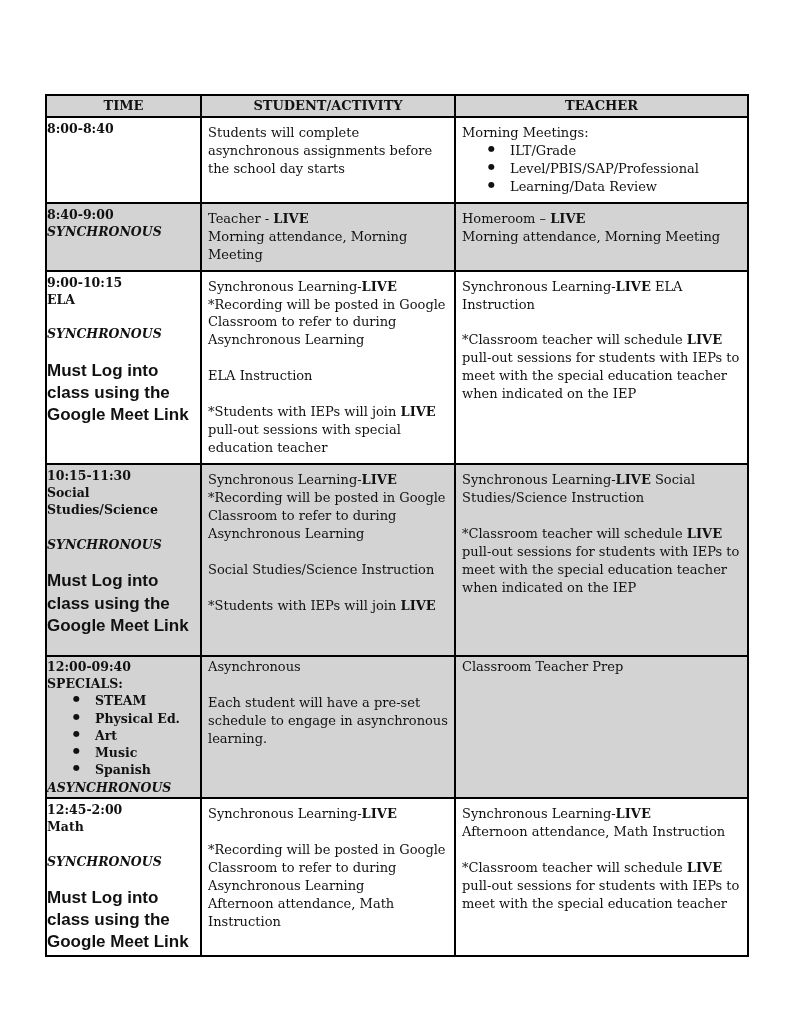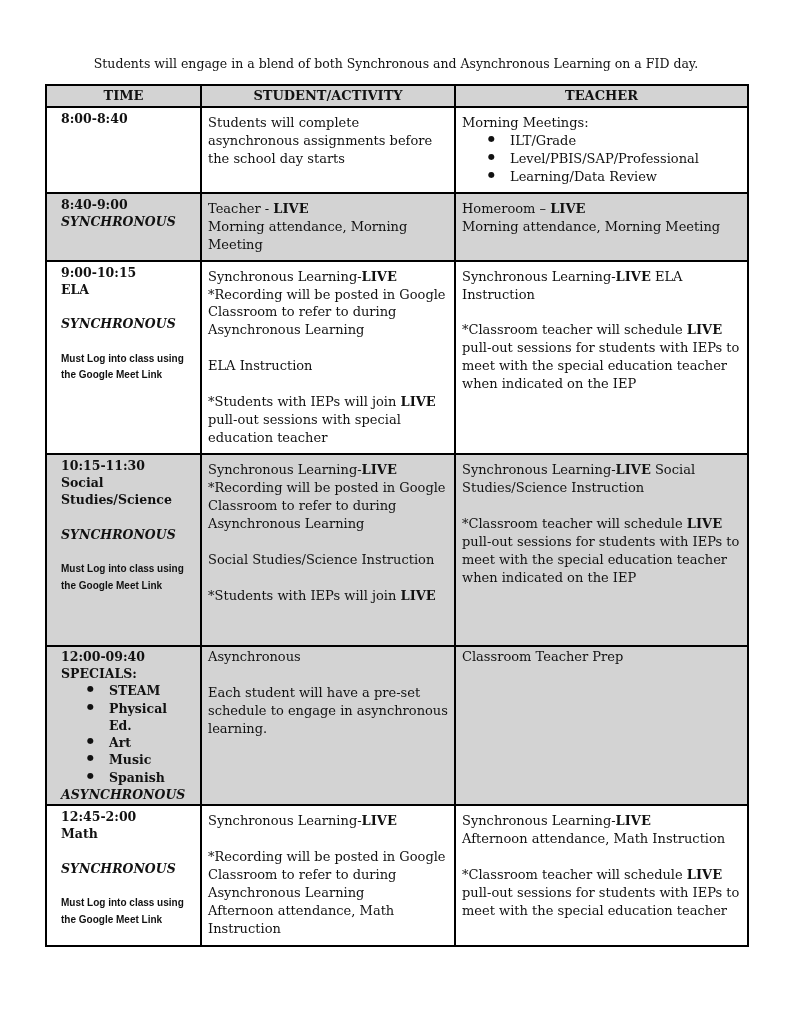--- a/index.html
+++ b/index.html
@@ -10,60 +10,60 @@
   }
   .page{padding:56px 44px 0 45px}
   .title{
     font-size:19px;font-weight:bold;text-align:center;margin:0 0 24px 0;
     text-decoration:underline;text-underline-offset:3px;white-space:nowrap;
   }
   .subtitle{font-size:12.5px;text-align:center;margin:0 0 13px 0}
   table.schedule{
     border-collapse:collapse;table-layout:fixed;width:702px;
     border:2px solid var(--border,#000);
+    margin-top:38px;
   }
   col.c1{width:155px}
   col.c2{width:254px}
   col.c3{width:293px}
   th,td{
     border:2px solid var(--border,#000);
     vertical-align:top;text-align:left;
     padding:6px 6px;font-size:13px;line-height:1.38;font-weight:normal;
     overflow:hidden;word-wrap:break-word;
   }
   th{
     background:var(--shade,#d3d3d3);
     text-align:center;font-weight:bold;padding:1px 2px;height:18px;
   }
   tr.shaded td{background:var(--shade,#d3d3d3)}
-  td.cell-time{font-size:12.5px;padding:2px 14px}
+  td.cell-time{font-size:12.5px;padding:2px 0}
   td.center{text-align:center}
   
   tbody tr:nth-child(1){height:77px}
   tbody tr:nth-child(2){height:49px}
   tbody tr:nth-child(3){height:188px}
   tbody tr:nth-child(4){height:192px}
   tbody tr:nth-child(5){height:21px}
   tbody tr:nth-child(6){height:141px}
   tbody tr:nth-child(7){height:176px}
   tbody tr:nth-child(5) td{padding-top:1px;padding-bottom:1px}
   .line{min-height:1.38em}
   .line.blank{min-height:1.38em}
   .line.bullet{display:flex;padding-left:26px}
   .dot{flex:none;width:22px;font-size:8px;line-height:inherit;transform:translateY(1px)}
   .b{font-weight:bold}
   .i{font-style:italic}
-  .sans{font-family:"Liberation Sans",sans-serif;font-size:10px;line-height:1.3}
+  .sans{font-family:"Liberation Sans",sans-serif;font-size:17px;line-height:1.3}
   .line.has-sans{line-height:1.3}
 </style>
 </head>
 <body>
 
 <div class="page">
-  <p class="subtitle">Students will engage in a blend of both Synchronous and Asynchronous Learning on a FID day.</p>
 
   <table class="schedule">
     <colgroup>
       <col class="c1">
         <col class="c2">
         <col class="c3">
     </colgroup>
     <thead>
       <tr>
         <th>TIME</th>

